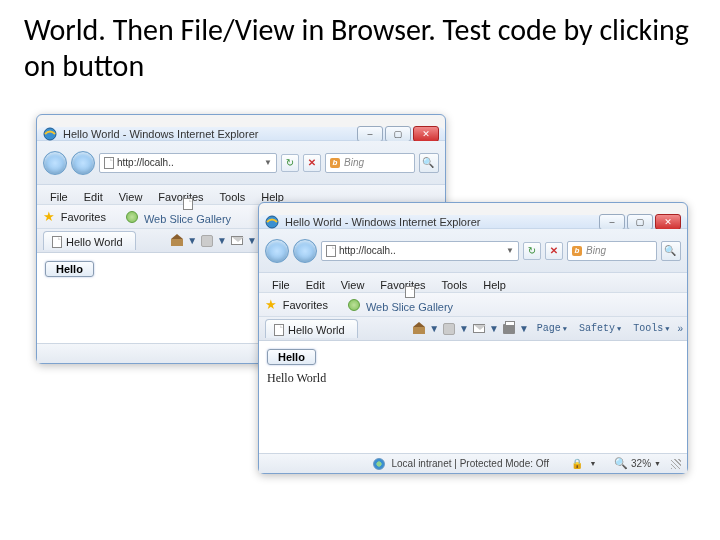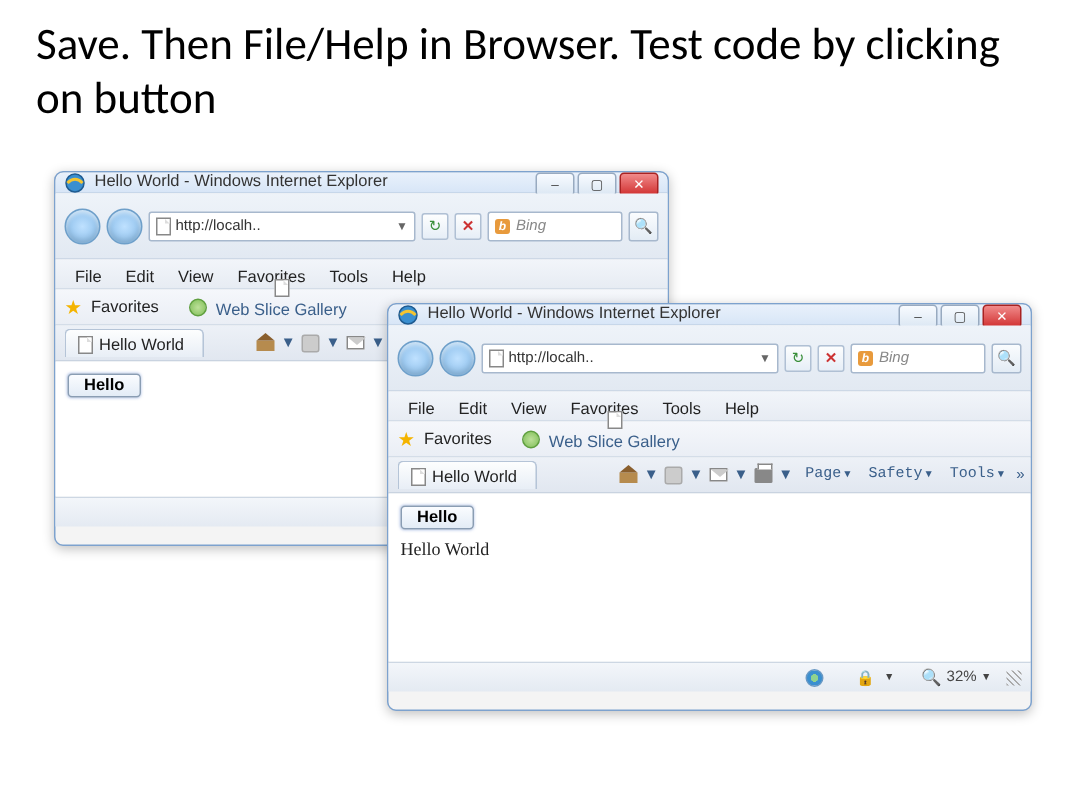--- a/index.html
+++ b/index.html
@@ -7,25 +7,26 @@
   .slide-title { font-family: Calibri, sans-serif; font-size: 30px; padding: 12px 24px 8px 24px; line-height: 1.2; }
   .ie-window {
     position: absolute; background: #f4f4f4;
     border: 1px solid #7da2ce; border-radius: 6px;
     box-shadow: 0 2px 8px rgba(0,0,0,.25);
     font-size: 11px; color: #222;
   }
   .win1 { left: 36px; top: 114px; width: 410px; height: 250px; }
   .win2 { left: 258px; top: 202px; width: 430px; height: 272px; }
   .titlebar {
-    display:flex; align-items:flex-start; gap:6px;
+    display:flex; align-items:center; gap:6px;
     height:14px; padding:0 6px;
     background: linear-gradient(#e9f1fb,#d8e6f7);
     border-top-left-radius:6px; border-top-right-radius:6px;
     border-bottom:1px solid #c7d7ea;
+    margin-top:12px;
   }
   .titlebar .icon { width:14px; height:14px; display:inline-block; }
   .title-text { flex:1; font-size:11px; color:#333; white-space:nowrap; overflow:hidden; text-overflow:ellipsis; }
   .win-btns { display:flex; gap:2px; }
   .win-btn { width:26px; height:16px; border-radius:3px; border:1px solid #98aac0; background:linear-gradient(#f8fbff,#dbe7f3); display:flex; align-items:center; justify-content:center; font-size:9px; color:#444; }
   .win-btn.close { background:linear-gradient(#f18a8a,#d03030); color:#fff; border-color:#a82222; }
   .navbar { display:flex; align-items:center; gap:4px; height:44px; padding:2px 6px; background:linear-gradient(#eef3f9,#e2e9f2); border-bottom:1px solid #cdd8e6; }
   .navbtn { width:24px; height:24px; border-radius:50%; background:radial-gradient(#bfe1ff,#7fb6e5); border:1px solid #6e9fc9; box-shadow: inset 0 2px 3px rgba(255,255,255,.6), inset 0 -2px 4px rgba(0,0,0,.15); }
   .addrbox { flex:1; height:20px; background:#fff; border:1px solid #a7b8cd; border-radius:2px; padding:0 4px; display:flex; align-items:center; gap:3px; font-size:10px; color:#333; }
   .addrbox .dd { margin-left:auto; color:#666; font-size:8px; }
@@ -63,21 +64,21 @@
   .printer::before { content:""; position:absolute; top:-3px; left:2px; width:8px; height:3px; background:#fff; border:1px solid #888; border-bottom:none; }
   .page-icon { width:10px; height:12px; background:#fff; border:1px solid #888; position:relative; }
   .page-icon::after { content:""; position:absolute; top:0; right:0; border-left:3px solid #ddd; border-top:3px solid #fff; }
   .orange-b { display:inline-block; width:10px; height:10px; background:#e89a3c; border-radius:2px; font-size:8px; color:#fff; text-align:center; line-height:10px; font-weight:bold; }
   .globe-feed { width:12px; height:12px; background:radial-gradient(#bde09a,#7fbf57); border-radius:50%; border:1px solid #5f9f3f; }
   .grip { width:10px; height:10px; background:repeating-linear-gradient(45deg,#aaa 0 1px, transparent 1px 3px); margin-left:4px; }
 </style>
 </head>
 <body>
 
-<div class="slide-title">Save.  Then File/Help in Browser. Test code by clicking on button</div>
+<div class="slide-title">World.  Then File/View in Browser. Test code by clicking on button</div>
 
 <div class="ie-window win1">
   <div class="titlebar">
     <span class="icon"><svg width="14" height="14">
           <circle cx="7" cy="7" r="6" fill="#3a8fd0" stroke="#1f5b90"></circle>
           <path d="M2 7 Q7 2 12 7" stroke="#f4c430" stroke-width="2" fill="none"></path>
         </svg></span>
     <span class="title-text">Hello World - Windows Internet Explorer</span>
     <div class="win-btns">
       <div class="win-btn">–</div>
@@ -239,20 +240,21 @@
         <span>»</span>
       </div>
     </div>
     <div class="content">
       <button class="page-btn">Hello</button>
       <div class="hello-out">Hello World</div>
     </div>
     <div class="statusbar">
       <span class="spacer"></span>
       <span class="globe"></span>
+      <span>Local intranet | Protected Mode: Off</span>
       <span style="width:10px"></span>
       <span class="lock">🔒</span>
         <span style="font-size:7px">▼</span>
       <span style="width:6px"></span>
       <span class="zoom">
           <span class="mag">🔍</span>
           <span>32%</span> 
           <span style="font-size:7px">▼</span>
         </span>
       <span class="grip"></span>

